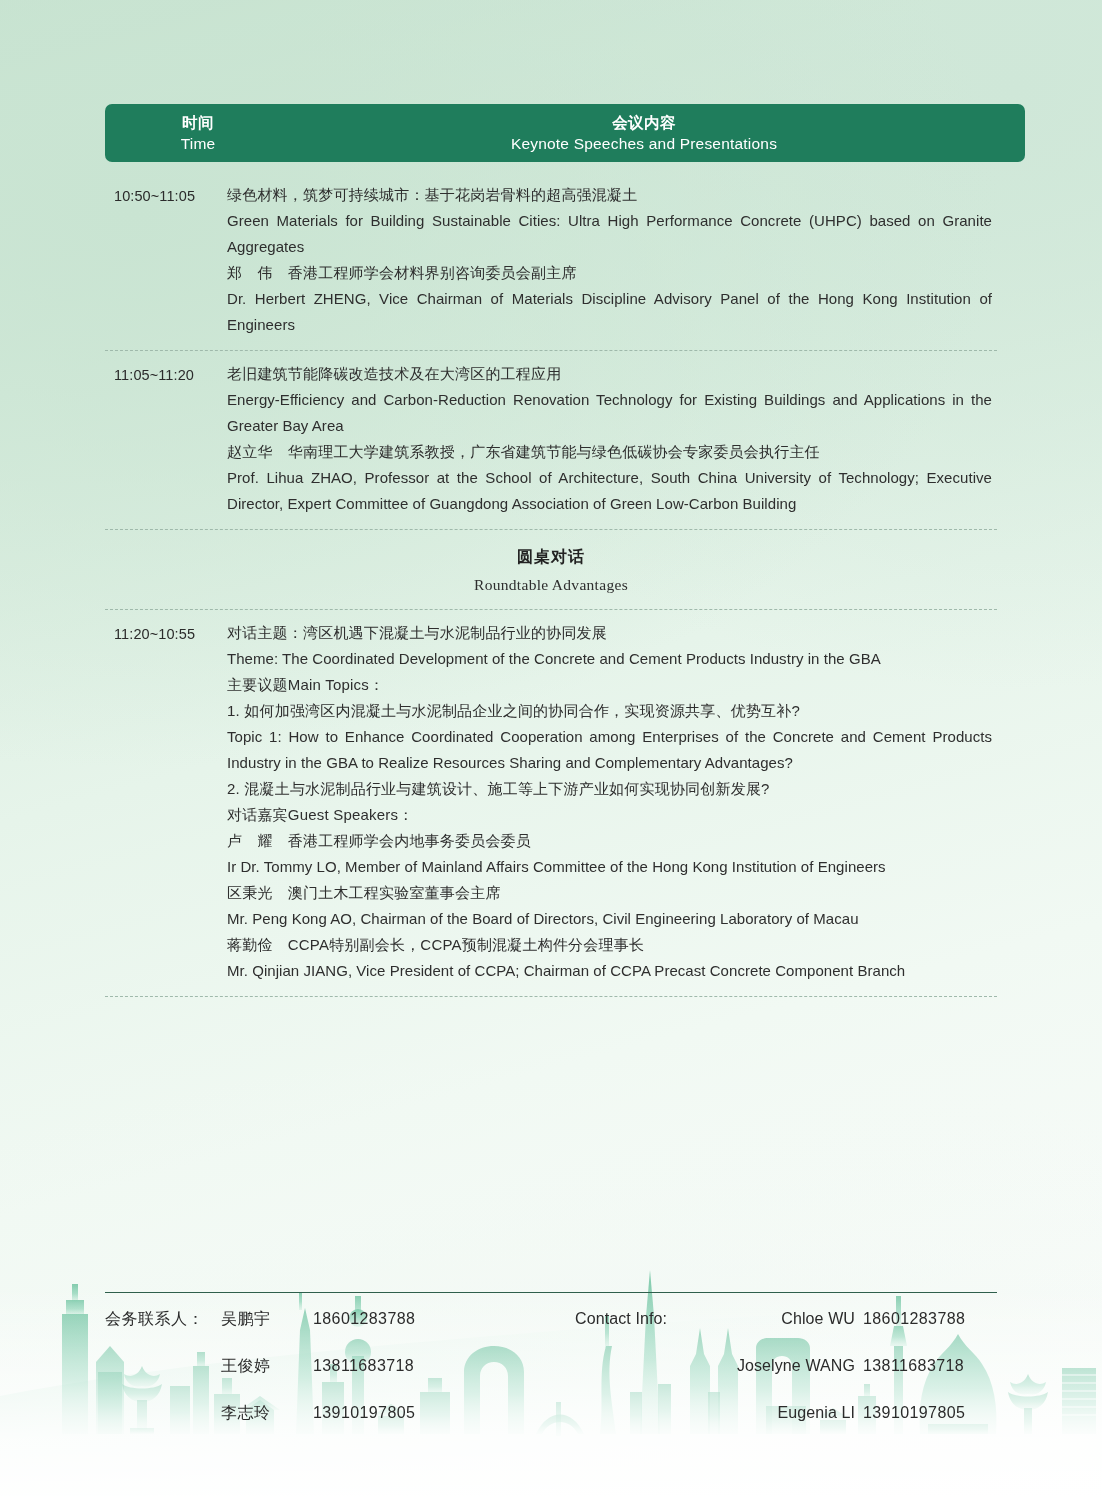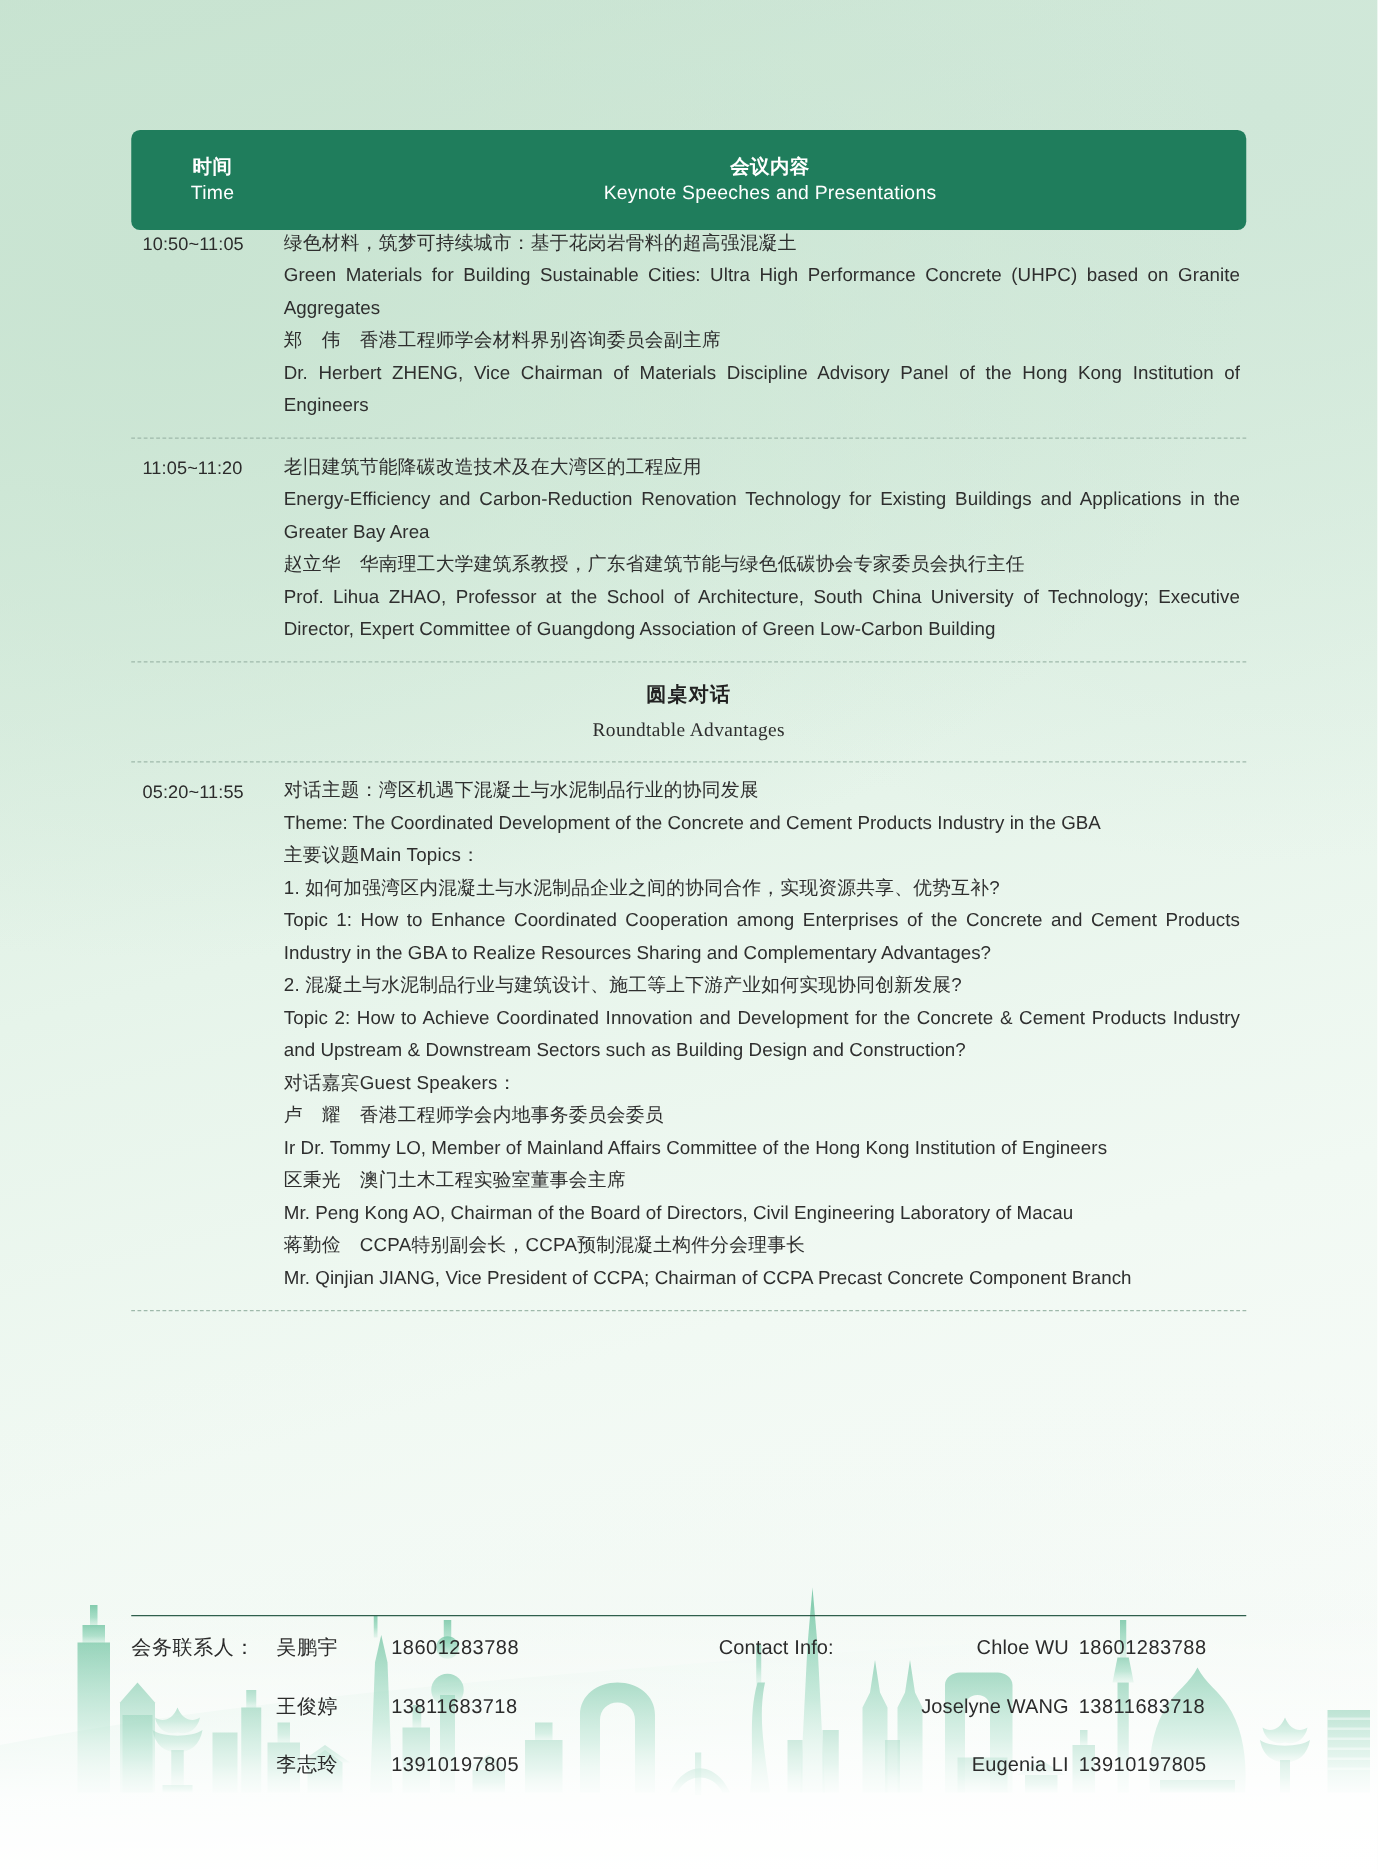--- a/index.html
+++ b/index.html
@@ -51,26 +51,27 @@
     left: 0;
     top: 0;
     width: 1102px;
   }
 
   .table-header {
     position: absolute;
     left: 105px;
     top: 104px;
     width: 892px;
-    height: 80px;
+    height: 58px;
     background: #1f7d5c;
     border-radius: 7px;
     color: #ffffff;
     display: flex;
     align-items: stretch;
+    padding-left: 28px;
   }
   .th-cell {
     display: flex;
     flex-direction: column;
     align-items: center;
     justify-content: center;
     line-height: 1.38;
   }
   .th-time { width: 130px; }
   .th-content { flex: 1; }
@@ -350,29 +351,28 @@
           <div class="line">Prof. Lihua ZHAO, Professor at the School of Architecture, South China University of Technology; Executive Director, Expert Committee of Guangdong Association of Green Low-Carbon Building</div>
         </div>
       </div>
 
       <div class="section-row">
         <div class="section-cn">圆桌对话</div>
         <div class="section-en">Roundtable Advantages</div>
       </div>
 
       <div class="row">
-        <div class="row-time">05:20~11:55</div>
+        <div class="row-time">11:20~10:55</div>
         <div class="row-body">
           <div class="line cn">对话主题：湾区机遇下混凝土与水泥制品行业的协同发展</div>
           <div class="line">Theme: The Coordinated Development of the Concrete and Cement Products Industry in the GBA</div>
           <div class="line cn">主要议题Main Topics：</div>
           <div class="line cn">1. 如何加强湾区内混凝土与水泥制品企业之间的协同合作，实现资源共享、优势互补?</div>
           <div class="line">Topic 1: How to Enhance Coordinated Cooperation among Enterprises of the Concrete and Cement Products Industry in the GBA to Realize Resources Sharing and Complementary Advantages?</div>
           <div class="line cn">2. 混凝土与水泥制品行业与建筑设计、施工等上下游产业如何实现协同创新发展?</div>
-          <div class="line">Topic 2: How to Achieve Coordinated Innovation and Development for the Concrete &amp; Cement Products Industry and Upstream &amp; Downstream Sectors such as Building Design and Construction?</div>
           <div class="line cn">对话嘉宾Guest Speakers：</div>
           <div class="line cn">卢　耀　香港工程师学会内地事务委员会委员</div>
           <div class="line">Ir Dr. Tommy LO, Member of Mainland Affairs Committee of the Hong Kong Institution of Engineers</div>
           <div class="line cn">区秉光　澳门土木工程实验室董事会主席</div>
           <div class="line">Mr. Peng Kong AO, Chairman of the Board of Directors, Civil Engineering Laboratory of Macau</div>
           <div class="line cn">蒋勤俭　CCPA特别副会长，CCPA预制混凝土构件分会理事长</div>
           <div class="line">Mr. Qinjian JIANG, Vice President of CCPA; Chairman of CCPA Precast Concrete Component Branch</div>
         </div>
       </div>
 

